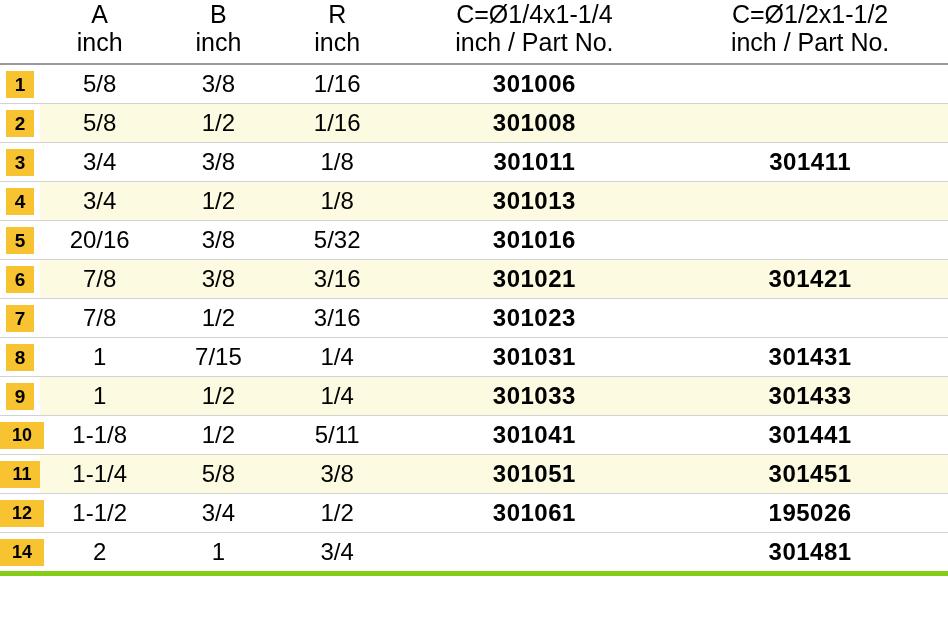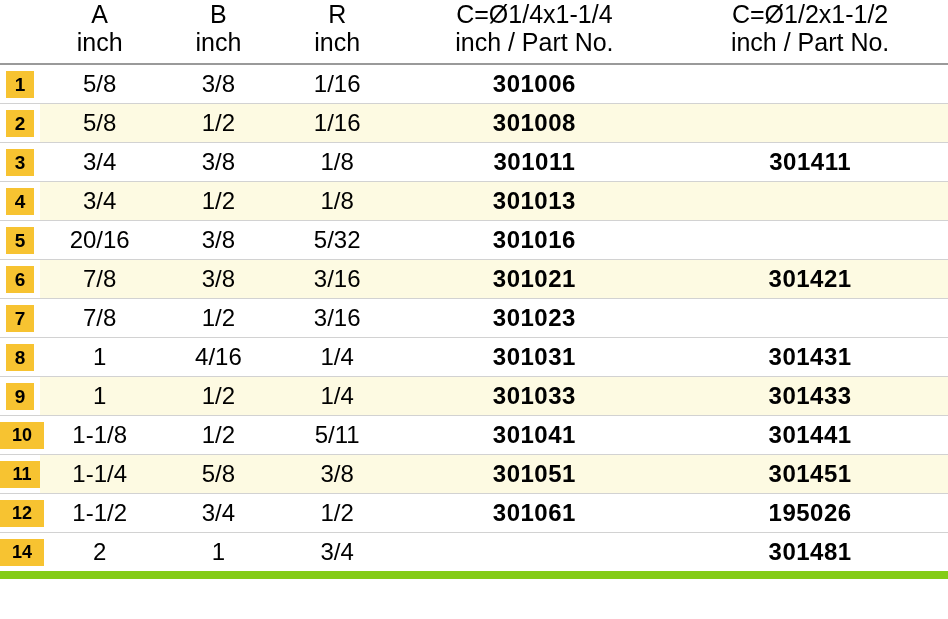--- a/index.html
+++ b/index.html
@@ -49,21 +49,21 @@
     font-size: 24px;
     text-align: center;
     height: 38px;
     padding: 0 4px;
     border-bottom: 1px solid #d2d2d2;
   }
   tbody tr.alt td {
     background: #fdfae2;
   }
   tbody tr:last-child td {
-    border-bottom: 8px solid #84cc16;
+    border-bottom: 5px solid #84cc16;
   }
   td.partno {
     font-weight: bold;
     letter-spacing: 0.5px;
   }
   td.idx {
     padding: 0;
     border-bottom: 1px solid #d2d2d2;
     background: transparent;
   }
@@ -182,21 +182,21 @@
         <td>1/2</td>
         <td>3/16</td>
         <td class="partno">301023</td>
         <td class="partno"></td>
       </tr>
       <tr>
         <td class="idx">
             <span class="idx-badge">8</span>
           </td>
         <td>1</td>
-        <td>4/16</td>
+        <td>7/15</td>
         <td>1/4</td>
         <td class="partno">301031</td>
         <td class="partno">301431</td>
       </tr>
       <tr class="alt">
         <td class="idx">
             <span class="idx-badge">9</span>
           </td>
         <td>1</td>
         <td>1/2</td>

